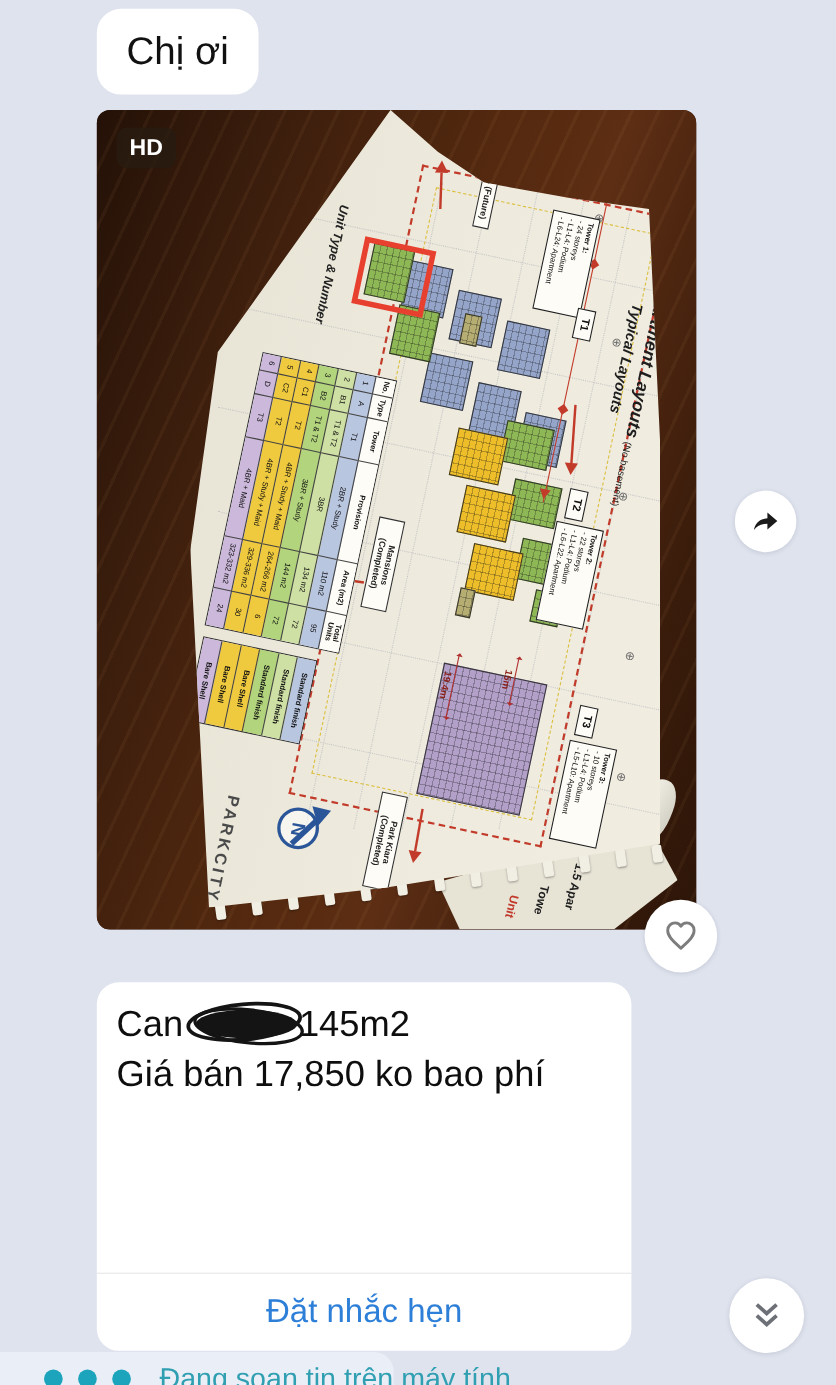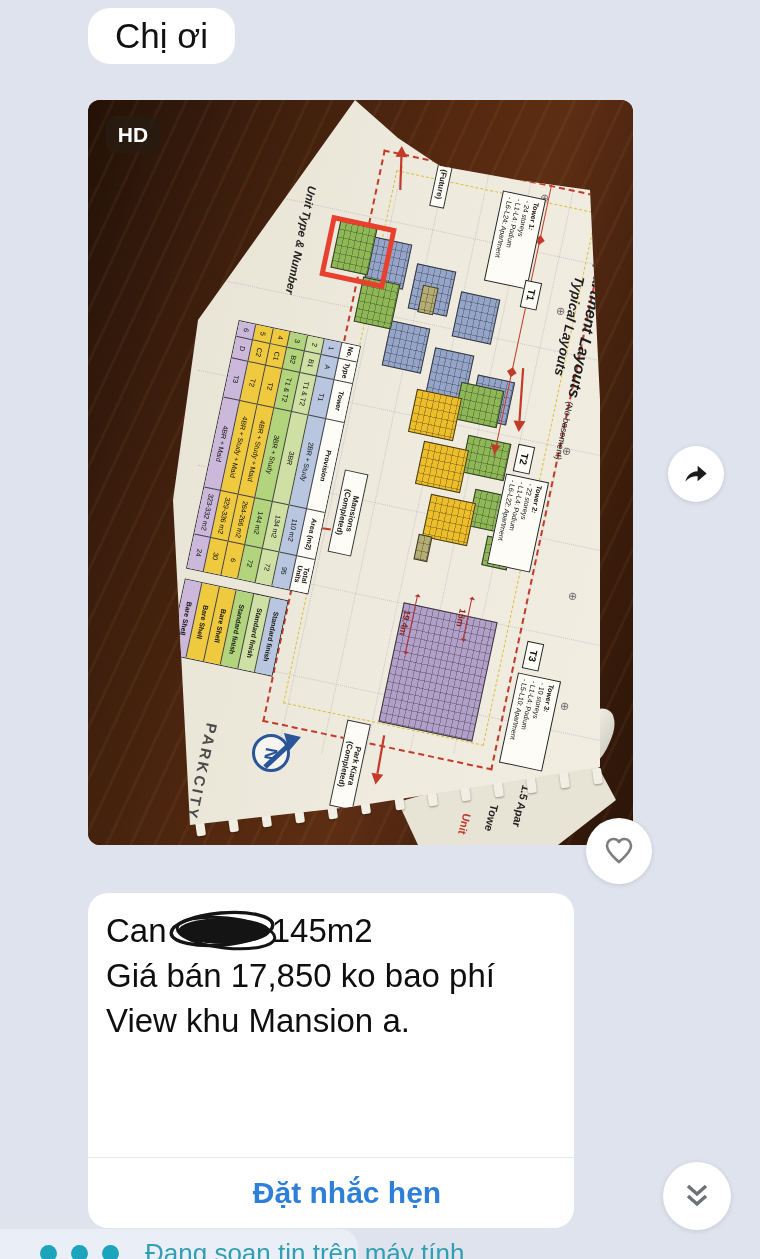--- a/index.html
+++ b/index.html
@@ -1,28 +1,28 @@
 <!DOCTYPE html>
 <html><head>
 <meta charset="utf-8">
 <style>
   html,body{margin:0;padding:0;background:#dfe3ee;}
   .screen{position:relative;width:760px;height:1259px;overflow:hidden;background:#dfe3ee;
           font-family:"Liberation Sans",sans-serif;}
   
   .bubble{position:absolute;background:#fff;border-radius:22px;color:#111;}
-  .greeting{left:88px;top:8px;padding:8px 27px;font-size:35px;line-height:40px;}
+  .greeting{left:88px;top:8px;padding:19px 27px;font-size:35px;line-height:40px;}
   .listing{left:88px;top:893px;width:486px;height:335px;border-radius:20px;box-sizing:border-box;}
   .listing .txt{padding:15px 18px 0 18px;font-size:33px;line-height:45px;color:#0e0e0e;}
   .msg-line{white-space:nowrap;}
   .scribble{display:inline-block;width:96px;height:34px;vertical-align:-6px;position:relative;}
   .scribble svg{position:absolute;left:-8px;top:-8px;}
   .divider{position:absolute;left:0;top:264px;width:100%;height:1px;background:#e7e7ea;}
-  .action-btn{position:absolute;left:16px;top:265px;width:100%;height:69px;display:flex;align-items:center;
-              justify-content:center;font-size:30px;font-weight:bold;color:#2e7fd8;cursor:pointer;}
+  .action-btn{position:absolute;left:0;top:265px;width:100%;height:69px;display:flex;align-items:center;
+              justify-content:center;font-size:30px;font-weight:normal;color:#2e7fd8;cursor:pointer;}
   
   .photo-wrap{position:absolute;left:88px;top:100px;width:545px;height:745px;border-radius:12px;
               overflow:hidden;background:#3a1d0c;}
   .wood{position:absolute;inset:0;
         background:linear-gradient(108deg,#241107 0%,#3c1e0d 22%,#54290f 48%,#5d2e14 62%,#3a1c0b 85%,#2c1508 100%);}
   .wood::after{content:"";position:absolute;inset:0;
         background:repeating-linear-gradient(115deg,rgba(255,190,120,0.05) 0 3px,transparent 3px 22px);}
   .hd-badge{position:absolute;left:18px;top:16px;width:54px;height:37px;background:rgba(40,28,18,0.75);
             border-radius:9px;color:#fff;font-weight:bold;font-size:21px;display:flex;align-items:center;
             justify-content:center;z-index:30;}
@@ -368,21 +368,20 @@
   </div>
 
   <div class="bubble listing">
     <div class="txt">
       <div class="msg-line"><span>Can </span><span class="scribble"><svg width="112" height="50" viewBox="0 0 112 50">
               <ellipse cx="56" cy="25" rx="46" ry="13" fill="#141414"></ellipse>
               <ellipse cx="54" cy="23" rx="51" ry="16" fill="none" stroke="#141414" stroke-width="3.4" transform="rotate(-5 54 23)"></ellipse>
               <ellipse cx="58" cy="27" rx="49" ry="15" fill="none" stroke="#141414" stroke-width="3" transform="rotate(6 58 27)"></ellipse>
             </svg></span><span>145m2</span></div>
       <div class="msg-line">Giá bán 17,850 ko bao phí</div>
-      <div class="msg-line">View khu Mansion a.</div>
     </div>
     <div class="divider"></div>
     <div class="action-btn">Đặt nhắc hẹn</div>
   </div>
 
   <div class="typing-pill">
     <span class="dots">
         <i></i>
         <i></i>
         <i></i>

